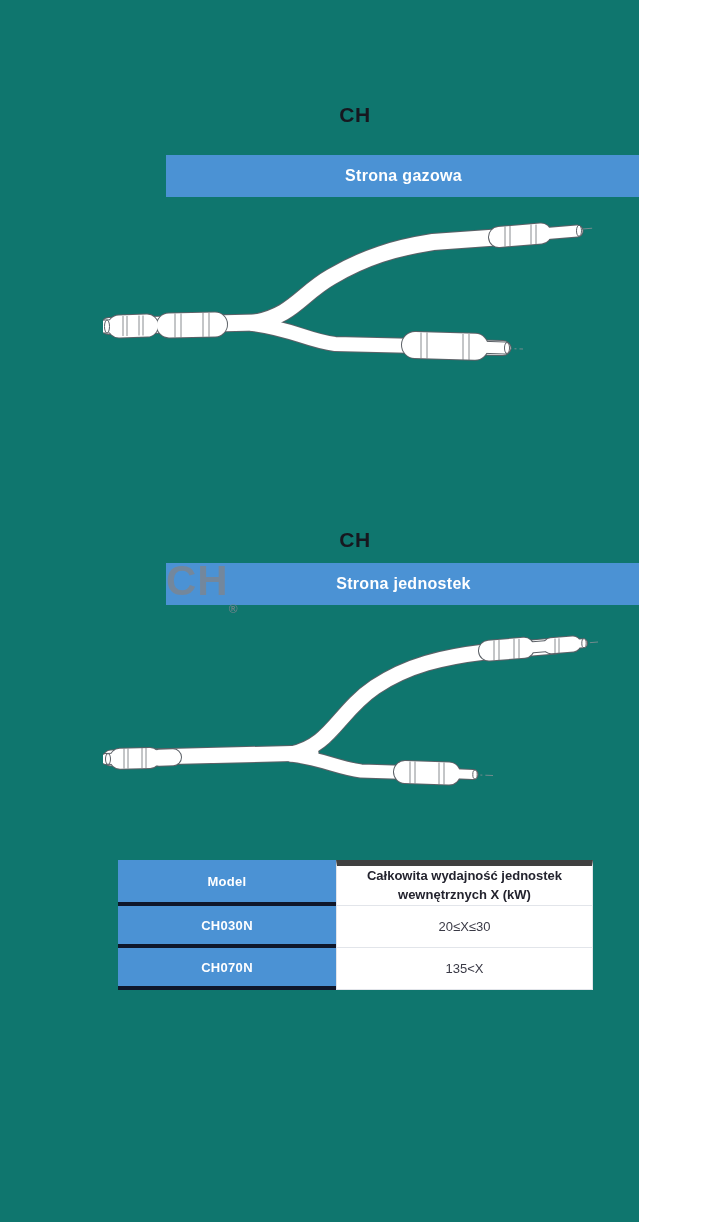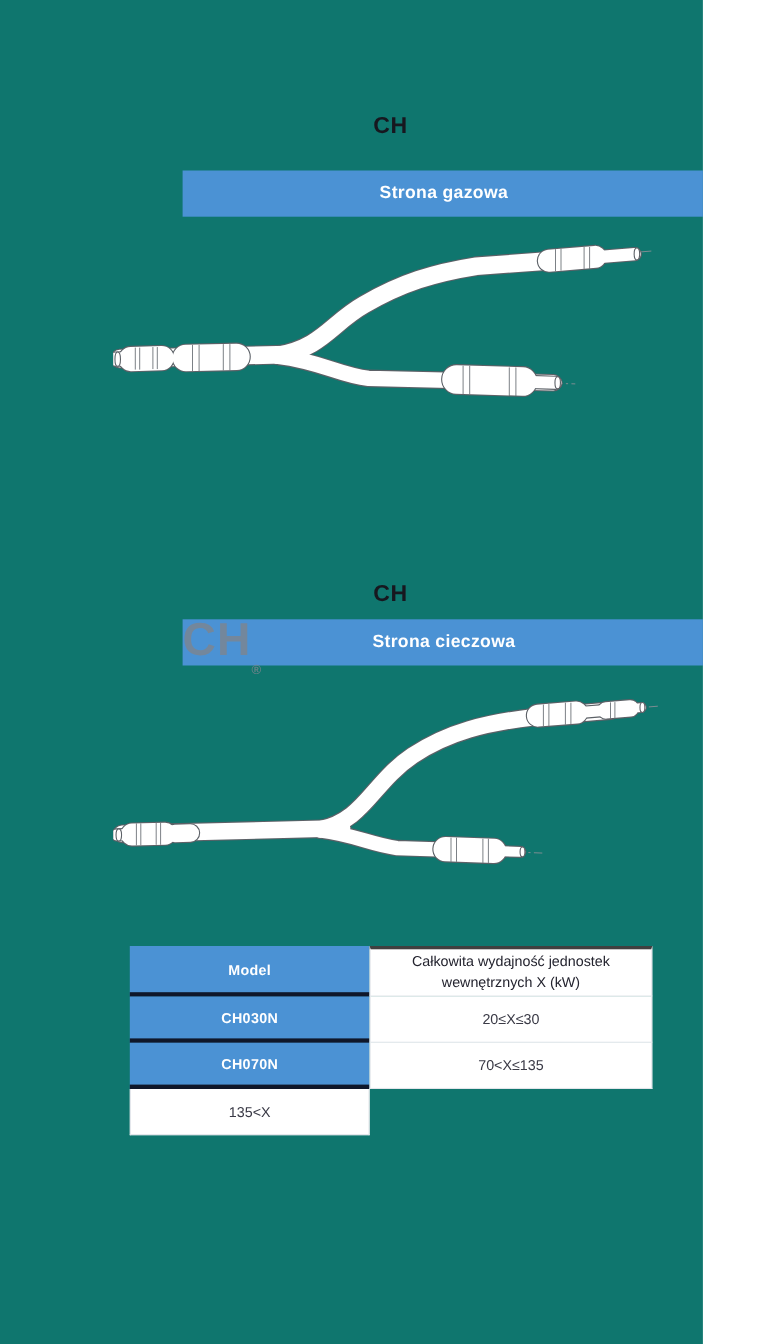--- a/index.html
+++ b/index.html
@@ -56,21 +56,21 @@
   .m {
     background:var(--accent,#4b92d4); color:#fff; font-weight:bold; font-size:13px;
     border-bottom:4px solid #0f172a; letter-spacing:.3px;
   }
   .m.last { border-bottom:none; }
   .c {
     background:#fff; color:#3a3a46; font-size:13px;
     border-right:1px solid #e2e5ea; border-bottom:1px solid #e2e5ea; border-left:1px solid #e2e5ea;
   }
   .c.hdr {
-    font-weight:normal; color:#23232e; border-top:3px solid #404040;
+    font-weight:bold; color:#23232e; border-top:6px solid #404040;
     line-height:1.45; padding:0 24px;
   }
 </style>
 </head>
 <body>
 
 <div class="page">
 
   <div class="section-title" id="title-1">CH</div>
 
@@ -131,21 +131,21 @@
       </g>
     </svg>
   </div>
 
   <div class="section-title" id="title-2">CH</div>
 
   <div class="banner" id="banner-2">
     <div class="watermark">
       <span>CH</span><sup>®</sup>
     </div>
-    <span class="banner-label">Strona cieczowa</span>
+    <span class="banner-label">Strona jednostek</span>
   </div>
 
   <div class="drawing" id="drawing-2">
     <svg viewBox="0 0 505 225">
 
       <g class="cl">
         <path d="M 0 147 L 205 141 C 240 134 243 98 280 73 C 312 51 345 43 385 39 L 495 30"></path>
         <path d="M 205 142 C 235 147 243 156 263 159 L 390 163.5"></path>
       </g>
 
@@ -202,18 +202,17 @@
   <div class="tbl">
     <div class="cell m hdr">Model</div>
     <div class="cell c hdr">Całkowita wydajność jednostek wewnętrznych X (kW)</div>
 
 
     <div class="cell m">CH030N</div>
     <div class="cell c">20≤X≤30</div>
 
     <div class="cell m">CH070N</div>
 
-    <div class="cell c">70&lt;X≤135</div>
 
     <div class="cell c">135&lt;X</div>
   </div>
 
 </div>
 
 </body></html>

